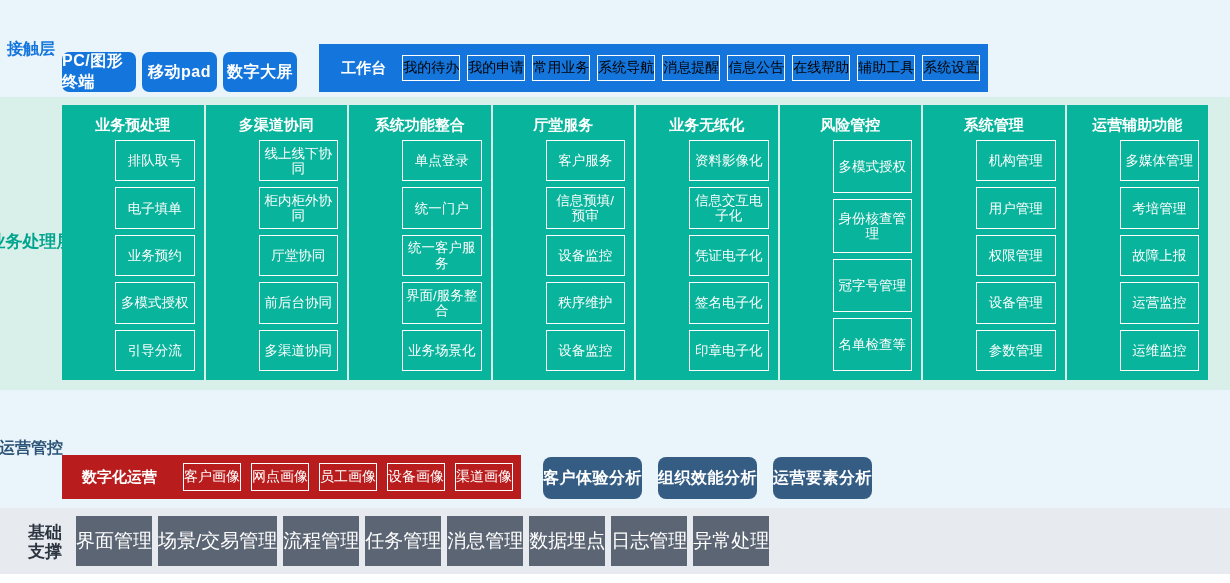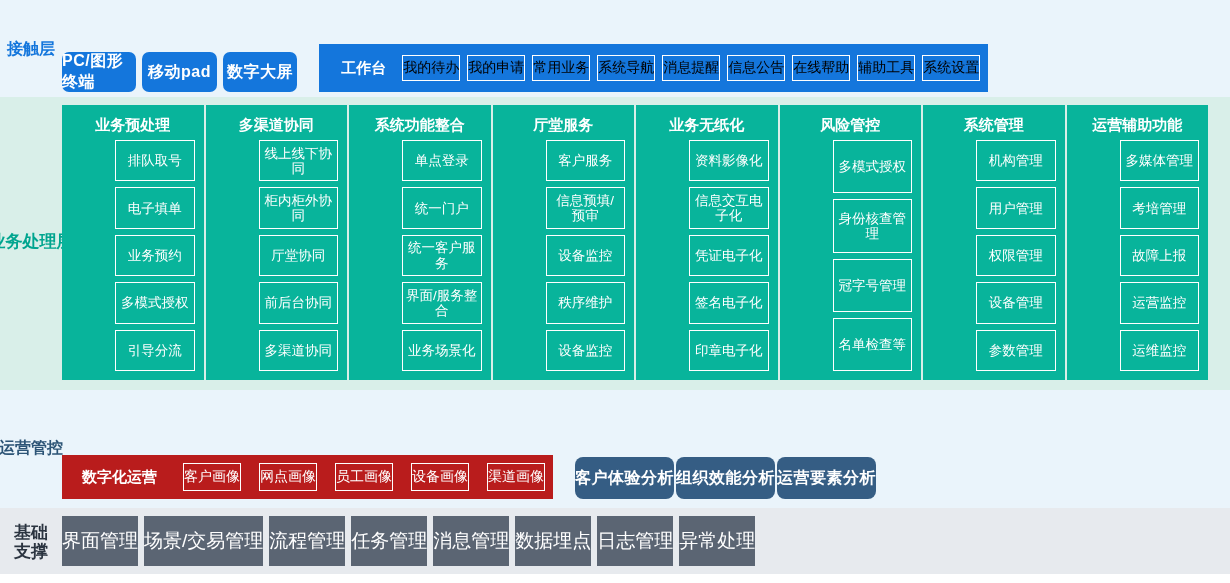--- a/index.html
+++ b/index.html
@@ -190,21 +190,21 @@
     border: 1px solid #ffffff;
     display: flex;
     align-items: center;
     justify-content: center;
     color: #ffffff;
     font-size: 14px;
     white-space: nowrap;
   }
   .ops-row2 {
     display: flex;
-    gap: 2px;
+    gap: 16px;
     margin-top: 6px;
     height: 42px;
     margin-right: 22px;
   }
   .ops-analysis {
     flex: 1 1 0;
     background: #355d84;
     border-radius: 8px;
     display: flex;
     align-items: center;
@@ -212,21 +212,21 @@
     color: #ffffff;
     font-size: 16px;
     font-weight: bold;
     letter-spacing: .5px;
   }
 
   
   .layer-base {
     height: 66px;
     background: #e7eaee;
-    padding: 8px 0 8px 0;
+    padding: 8px 0 8px 14px;
   }
   .layer-base .layer-label {
     color: #2b3440;
     font-size: 17px;
     display: block;
     padding-top: 7px;
   }
   .base-row {
     display: flex;
     gap: 6px;
@@ -399,21 +399,21 @@
   <section class="layer layer-ops">
     <div class="layer-label" id="ops-label">
         <span>运</span>
         <span>营</span>
         <span>管</span>
         <span>控</span>
       </div>
     <div class="layer-body">
       <div class="ops-row1">
         <div class="ops-title">数字化运营</div>
-        <div style="display:flex;flex:1 1 auto;gap:18px;" id="portrait-items">
+        <div style="display:flex;flex:1 1 auto;gap:10px;" id="portrait-items">
             <div class="ops-chip">
               <span>客户画像</span>
             </div>
             <div class="ops-chip">
               <span>网点画像</span>
             </div>
             <div class="ops-chip">
               <span>员工画像</span>
             </div>
             <div class="ops-chip">

